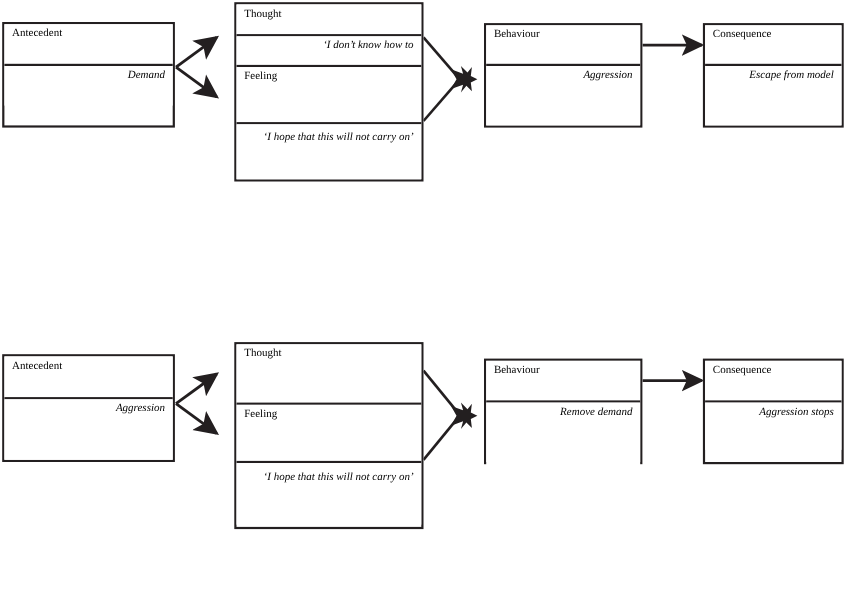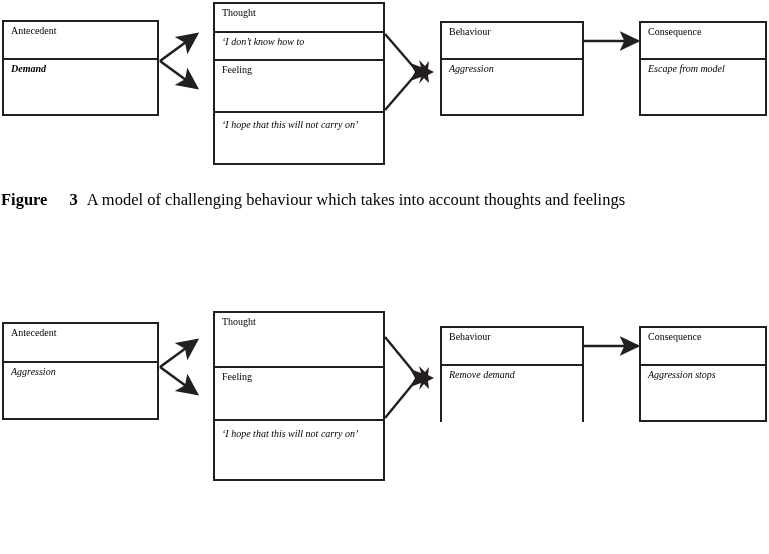--- a/index.html
+++ b/index.html
@@ -55,20 +55,21 @@
     overflow: hidden;
     background: #ffffff;
   }
 
   .cell.rule {
     border-bottom: 2px solid #231f20;
   }
 
   .cell.italic {
     font-style: italic;
+    text-align: right;
   }
 
   
   .caption {
     position: absolute;
     left: 1px;
     width: 767px;
     font-size: 16.5px;
     line-height: 1.30;
     text-align: justify;
@@ -112,21 +113,21 @@
       <line x1="385" y1="110" x2="417" y2="73" stroke="#231f20" stroke-width="2.4"></line>
 
       <path d="M410,63 L421,67 L419,60 L425,66 L429,61 L428,69 L434,72
                L428,75 L429,83 L424,78 L419,84 L421,77 L410,81 L415,72 Z" fill="#231f20"></path>
 
       <line x1="584" y1="41" x2="638" y2="41" stroke="#231f20" stroke-width="2.4" marker-end="url(#ah3c)"></line>
     </svg>
 
     <div class="node" style="left:2px;top:20px;width:157px;height:96px;">
       <div class="cell rule" style="height:38px;">Antecedent</div>
-      <div class="cell italic" style="height:36px;font-weight:bold;">Demand</div>
+      <div class="cell italic" style="height:36px;">Demand</div>
     </div>
 
     <div class="node" style="left:213px;top:2px;width:172px;height:163px;">
       <div class="cell rule" style="height:29px;">Thought</div>
       <div class="cell rule italic" style="height:28px;">‘I don’t know how to</div>
       <div class="cell rule" style="height:52px;">Feeling</div>
       <div class="cell italic" style="height:50px;padding-top:6px;">‘I hope that this will not carry on’</div>
     </div>
 
     <div class="node" style="left:440px;top:21px;width:144px;height:95px;">
@@ -134,23 +135,20 @@
       <div class="cell italic" style="height:54px;">Aggression</div>
     </div>
 
     <div class="node" style="left:639px;top:21px;width:128px;height:95px;">
       <div class="cell rule" style="height:37px;">Consequence</div>
       <div class="cell italic" style="height:54px;">Escape from model</div>
     </div>
 
   </div>
 
-  <div class="caption" style="top:189px;">
-    <span class="cap-word">Figure</span><span class="cap-num">3</span><span>A model of challenging behaviour which takes into account thoughts and feelings</span>
-  </div>
 
 </div>
 
 <div class="figure-block" style="top:305px;height:249px;">
 
   <div class="diagram" style="top:0px;height:185px;">
 
     <svg class="arrow-layer" width="769" height="185" viewBox="0 0 769 185">
       <defs>
         <marker id="ah4a" markerWidth="9" markerHeight="9" refX="7.6" refY="4.5" orient="auto">

